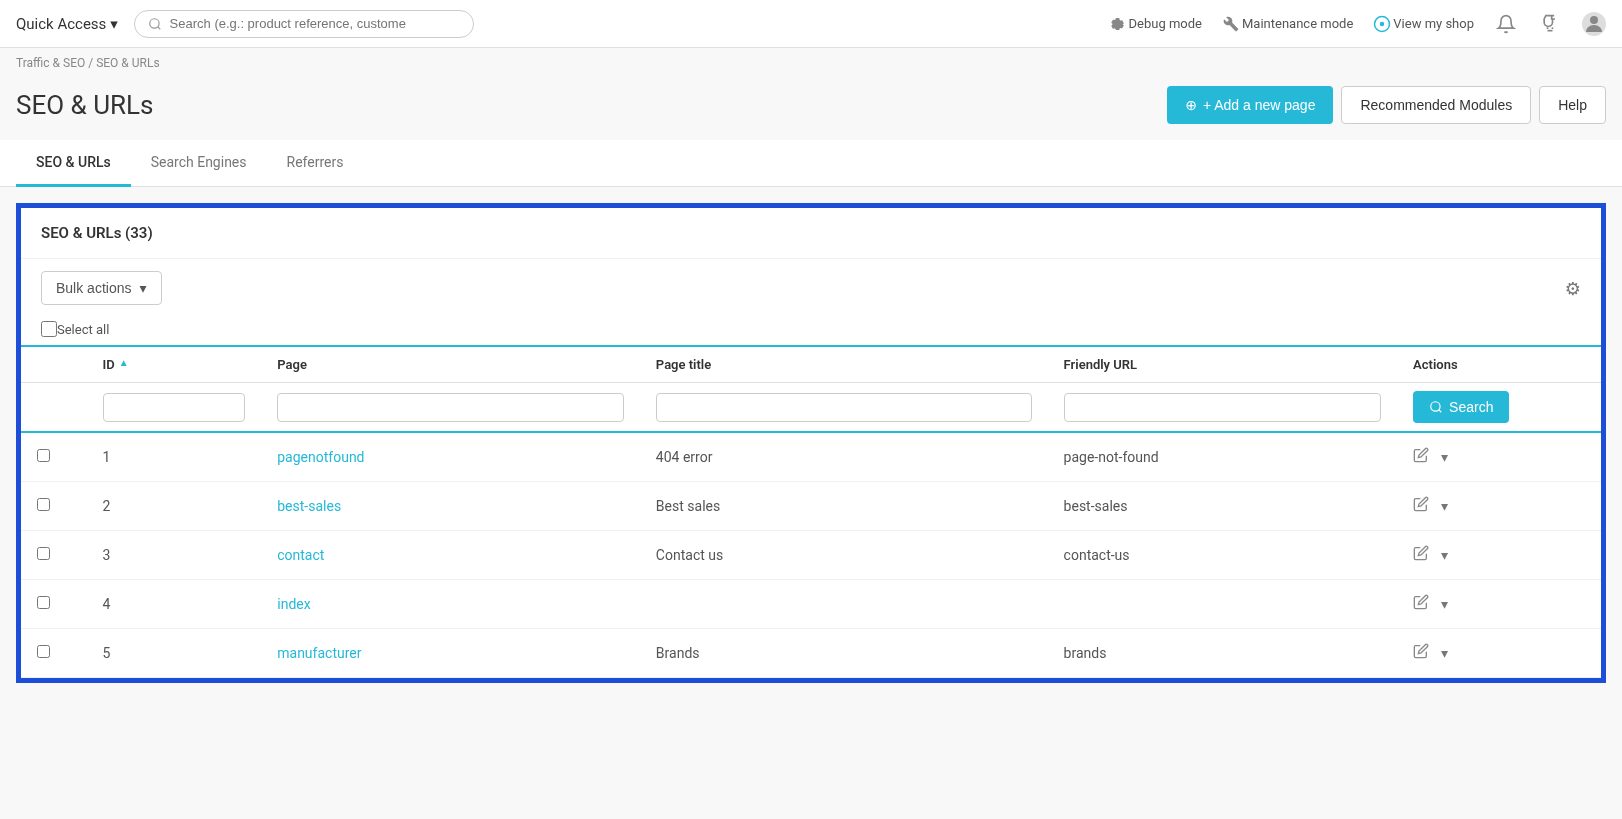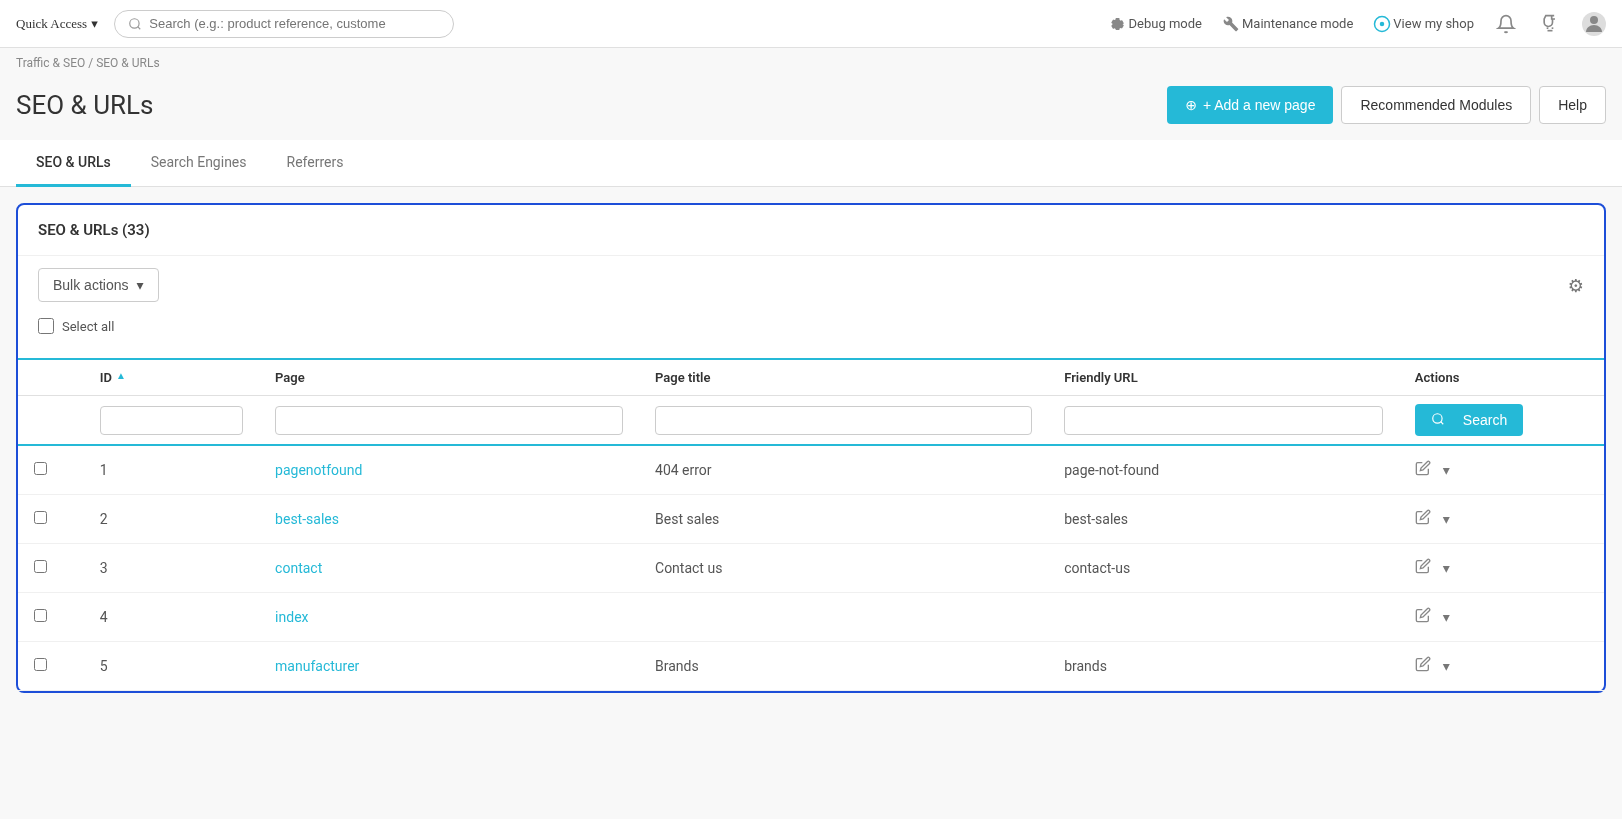--- a/index.html
+++ b/index.html
@@ -12,25 +12,24 @@
       background: #fff;
       border-bottom: 1px solid #e0e0e0;
       padding: 0 16px;
       height: 48px;
       gap: 16px;
     }
     .quick-access {
       display: flex;
       align-items: center;
       gap: 4px;
-      font-size: 13px;
+      font-size: 15px;
       color: #333;
       cursor: pointer;
       white-space: nowrap;
-      font-family: Liberation Serif, serif;
     }
     .search-bar {
       flex: 1;
       max-width: 340px;
       display: flex;
       align-items: center;
       border: 1px solid #ccc;
       border-radius: 20px;
       padding: 4px 12px;
       gap: 6px;
@@ -143,22 +142,22 @@
     .tab.active {
       color: #333;
       border-bottom: 3px solid #25b9d7;
       font-weight: 500;
     }
 
     
     .main-content {
       margin: 16px;
       background: #fff;
-      border: 2px solid #1d4ed8;
-      border-radius: 8px;
+      border: 5px solid #1d4ed8;
+      border-radius: 0;
     }
     .table-header {
       padding: 16px 20px;
       font-size: 15px;
       font-weight: 600;
       color: #333;
       border-bottom: 1px solid #f0f0f0;
     }
 
     
@@ -183,22 +182,21 @@
     .gear-settings {
       color: #777;
       font-size: 18px;
       cursor: pointer;
     }
 
     
     .select-all-row {
       display: flex;
       align-items: center;
-      gap: 8px;
-      padding: 4px 20px 24px;
+      padding: 4px 20px 8px;
     }
     .select-all-row label {
       font-size: 13px;
       color: #555;
       cursor: pointer;
     }
     .select-all-row input[type="checkbox"] {
       width: 16px;
       height: 16px;
       cursor: pointer;
@@ -248,21 +246,22 @@
     }
     .search-btn {
       background: #25b9d7;
       color: #fff;
       border: none;
       padding: 8px 16px;
       border-radius: 4px;
       cursor: pointer;
       font-size: 14px;
       display: flex;
-      gap: 18px;
+      align-items: center;
+      gap: 6px;
       white-space: nowrap;
     }
 
     .th-sort {
       display: flex;
       align-items: flex-start;
       gap: 4px;
     }
     .sort-arrow {
       color: #25b9d7;

